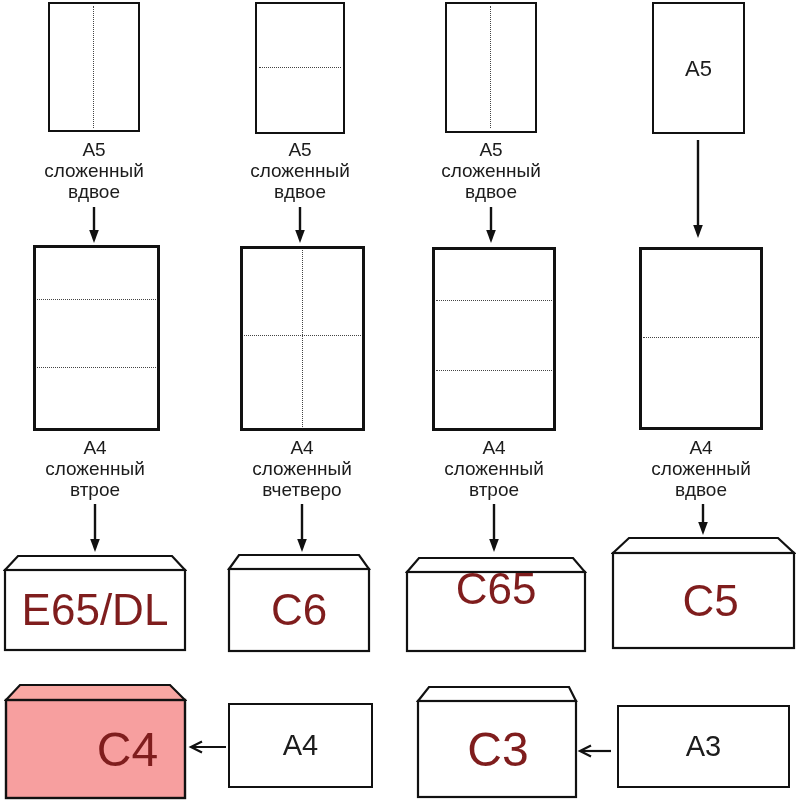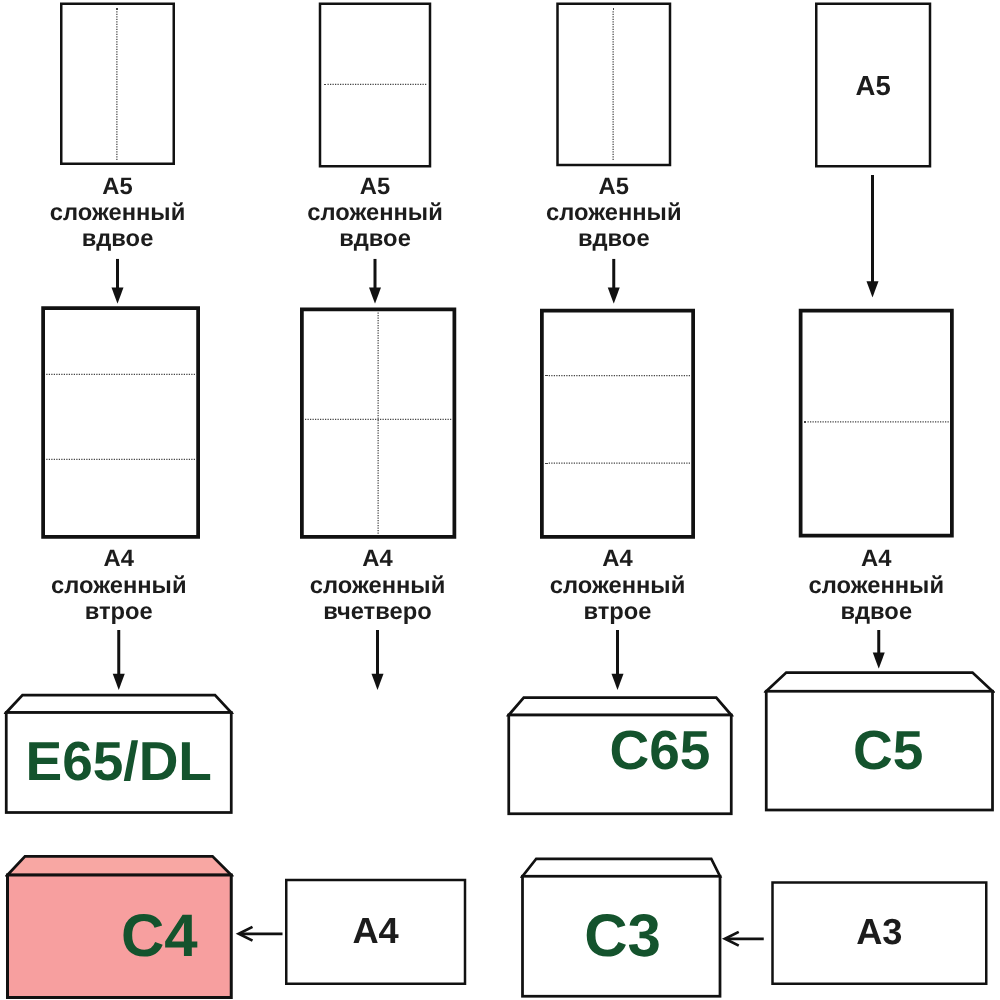--- a/index.html
+++ b/index.html
@@ -1,35 +1,35 @@
 <!DOCTYPE html>
 <html><head>
 <meta charset="utf-8">
 <style>
   html,body{margin:0;padding:0;background:#ffffff;}
   #canvas{
     position:relative;width:800px;height:800px;background:#ffffff;overflow:hidden;
-    font-family:"Liberation Sans","DejaVu Sans",sans-serif;color:#111;font-weight:bold;
+    font-family:"Liberation Sans","DejaVu Sans",sans-serif;color:#111;
   }
   .sheet{
     position:absolute;box-sizing:border-box;background:#fff;border:2px solid #111;
   }
   .sheet.thick{border-width:3px;}
   .fold-v{position:absolute;width:0;border-left:1px dotted #444;}
   .fold-h{position:absolute;height:0;border-top:1px dotted #444;}
   .caption{
     position:absolute;text-align:center;font-size:19px;line-height:21px;color:#1c1c1c;
   }
   .caption span{display:block;}
   .inline-sheet-label{position:absolute;text-align:center;font-size:22px;color:#1c1c1c;}
   .envelope{position:absolute;}
   .envelope svg{position:absolute;left:0;top:0;}
   .env-label{
     position:absolute;left:0;width:100%;display:flex;align-items:center;justify-content:center;
-    font-size:44px;color:#14532d;letter-spacing:0px;border-radius:10px;
+    font-size:44px;color:#7f1d1d;letter-spacing:0px;border-radius:10px;
   }
   .env-label.big{font-size:48px;}
   .sheet-label{
     position:absolute;left:0;top:0;width:100%;height:100%;display:flex;
     align-items:center;justify-content:center;font-size:29px;color:#1c1c1c;
   }
   .arrow{position:absolute;}
 </style>
 </head>
 <body>
@@ -135,27 +135,34 @@
   </svg>
 
   <div class="envelope" style="left:3px;top:553px;width:184px;height:99px;">
     <svg width="184" height="99">
       <polygon points="2,17 15,3 169,3 182,17" fill="#fff" stroke="#111" stroke-width="2.2"></polygon>
       <rect x="2" y="17" width="180" height="80" fill="#fff" stroke="#111" stroke-width="2.2"></rect>
     </svg>
     <div class="env-label" style="top:17px;height:80px;">E65/DL</div>
   </div>
 
+  <div class="envelope" style="left:227px;top:552px;width:144px;height:101px;">
+    <svg width="144" height="101">
+      <polygon points="2,17 12,3 132,3 142,17" fill="#fff" stroke="#111" stroke-width="2.2"></polygon>
+      <rect x="2" y="17" width="140" height="82" fill="#fff" stroke="#111" stroke-width="2.2"></rect>
+    </svg>
+    <div class="env-label" style="top:17px;height:82px;">C6</div>
+  </div>
 
   <div class="envelope" style="left:405px;top:555px;width:182px;height:98px;">
     <svg width="182" height="98">
       <polygon points="2,17 14,3 168,3 180,17" fill="#fff" stroke="#111" stroke-width="2.2"></polygon>
       <rect x="2" y="17" width="178" height="79" fill="#fff" stroke="#111" stroke-width="2.2"></rect>
     </svg>
-    <div class="env-label" style="top:16px;height:60px;margin-left:32px;">C65</div>
+    <div class="env-label" style="top:4px;height:60px;">C65</div>
   </div>
 
   <div class="envelope" style="left:611px;top:535px;width:185px;height:115px;padding-left:14px;">
     <svg width="185" height="115">
       <polygon points="2,18 18,3 167,3 183,18" fill="#fff" stroke="#111" stroke-width="2.2"></polygon>
       <rect x="2" y="18" width="181" height="95" fill="#fff" stroke="#111" stroke-width="2.2"></rect>
     </svg>
     <div class="env-label" style="top:18px;height:95px;">C5</div>
   </div>
 

